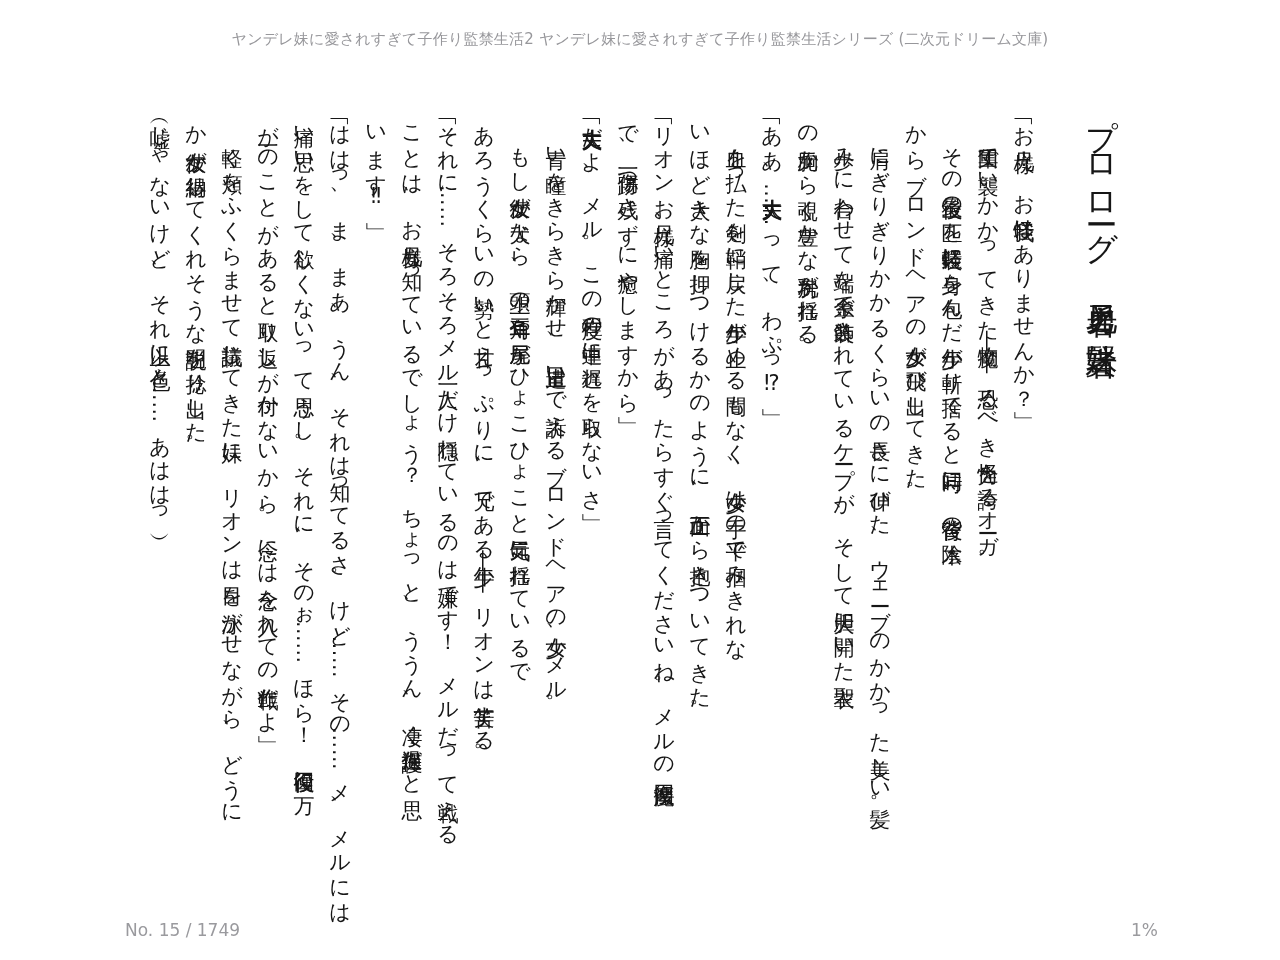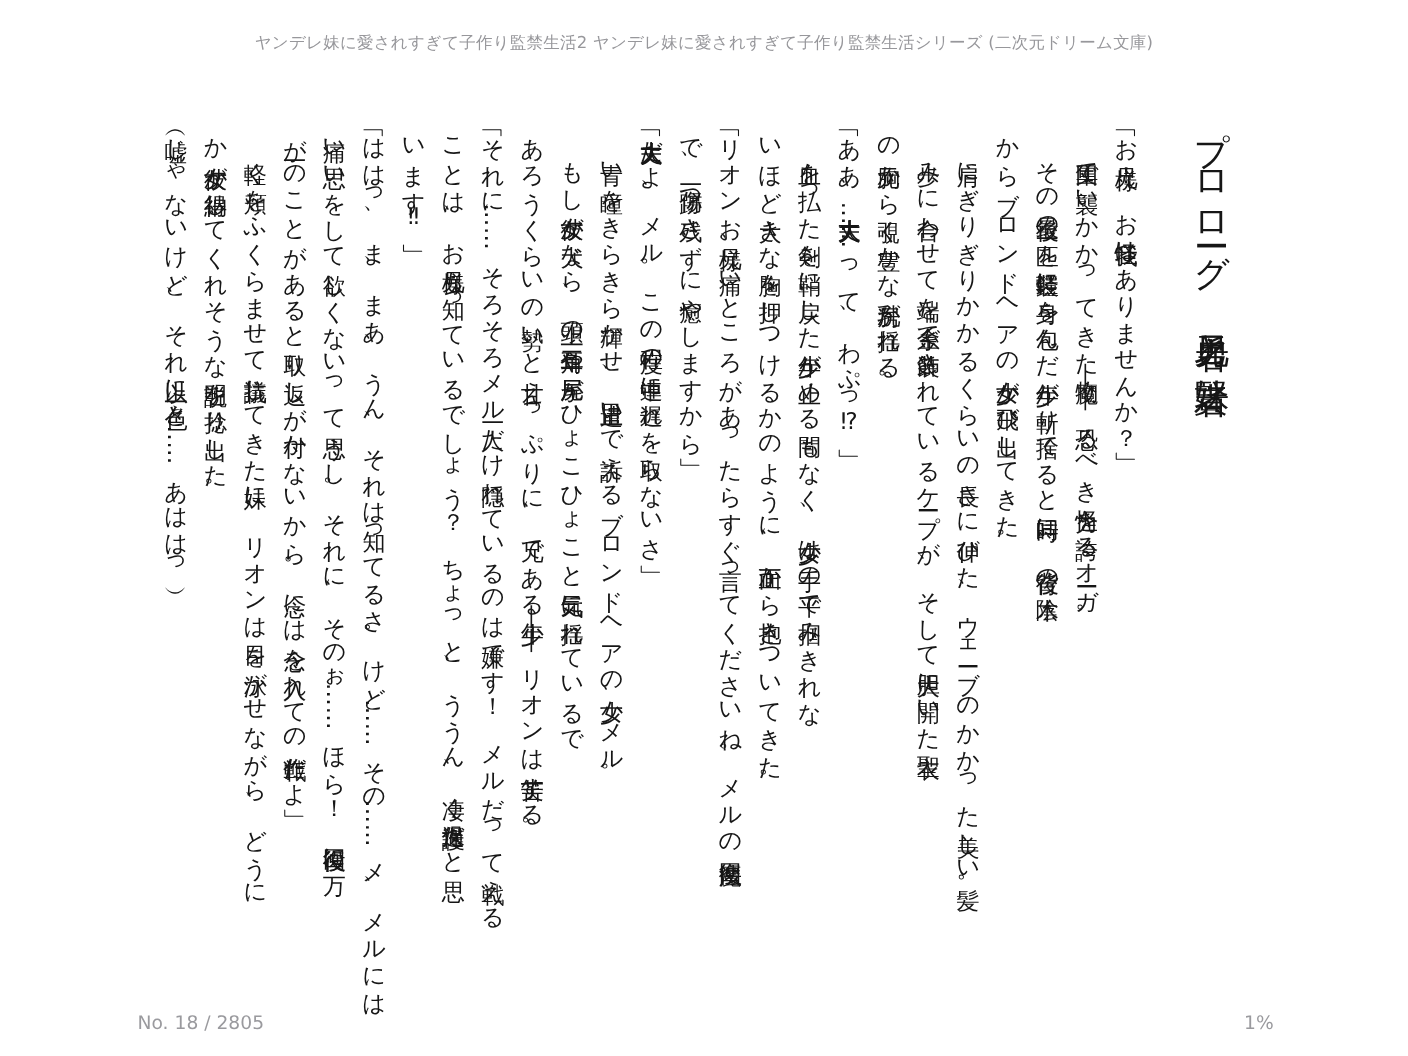--- a/index.html
+++ b/index.html
@@ -94,17 +94,17 @@
       <div class="vline">います‼」</div>
       <div class="vline">「ははっ、ま、まあ、うん、それは知ってるさ。けど……その……メ、メルには</div>
       <div class="vline">痛い思いをして欲しくないって思うし。それに、そのぉ……ほら！　回復役に万</div>
       <div class="vline">が一のことがあると取り返しが付かないから。念には念を入れての作戦だよ」</div>
       <div class="vline">　軽く頬をふくらませて抗議してきた妹に、リオンは目を泳がせながら、どうに</div>
       <div class="vline">か彼女が納得してくれそうな説明を捻り出した。</div>
       <div class="vline">（嘘じゃないけど、それ以上に色々と……あははっ）</div>
     </div>
   </div>
 
-  <div class="footer-left">No. 18 / 2805</div>
+  <div class="footer-left">No. 15 / 1749</div>
 
   <div class="footer-right">1%</div>
 
 </div>
 
 </body></html>

